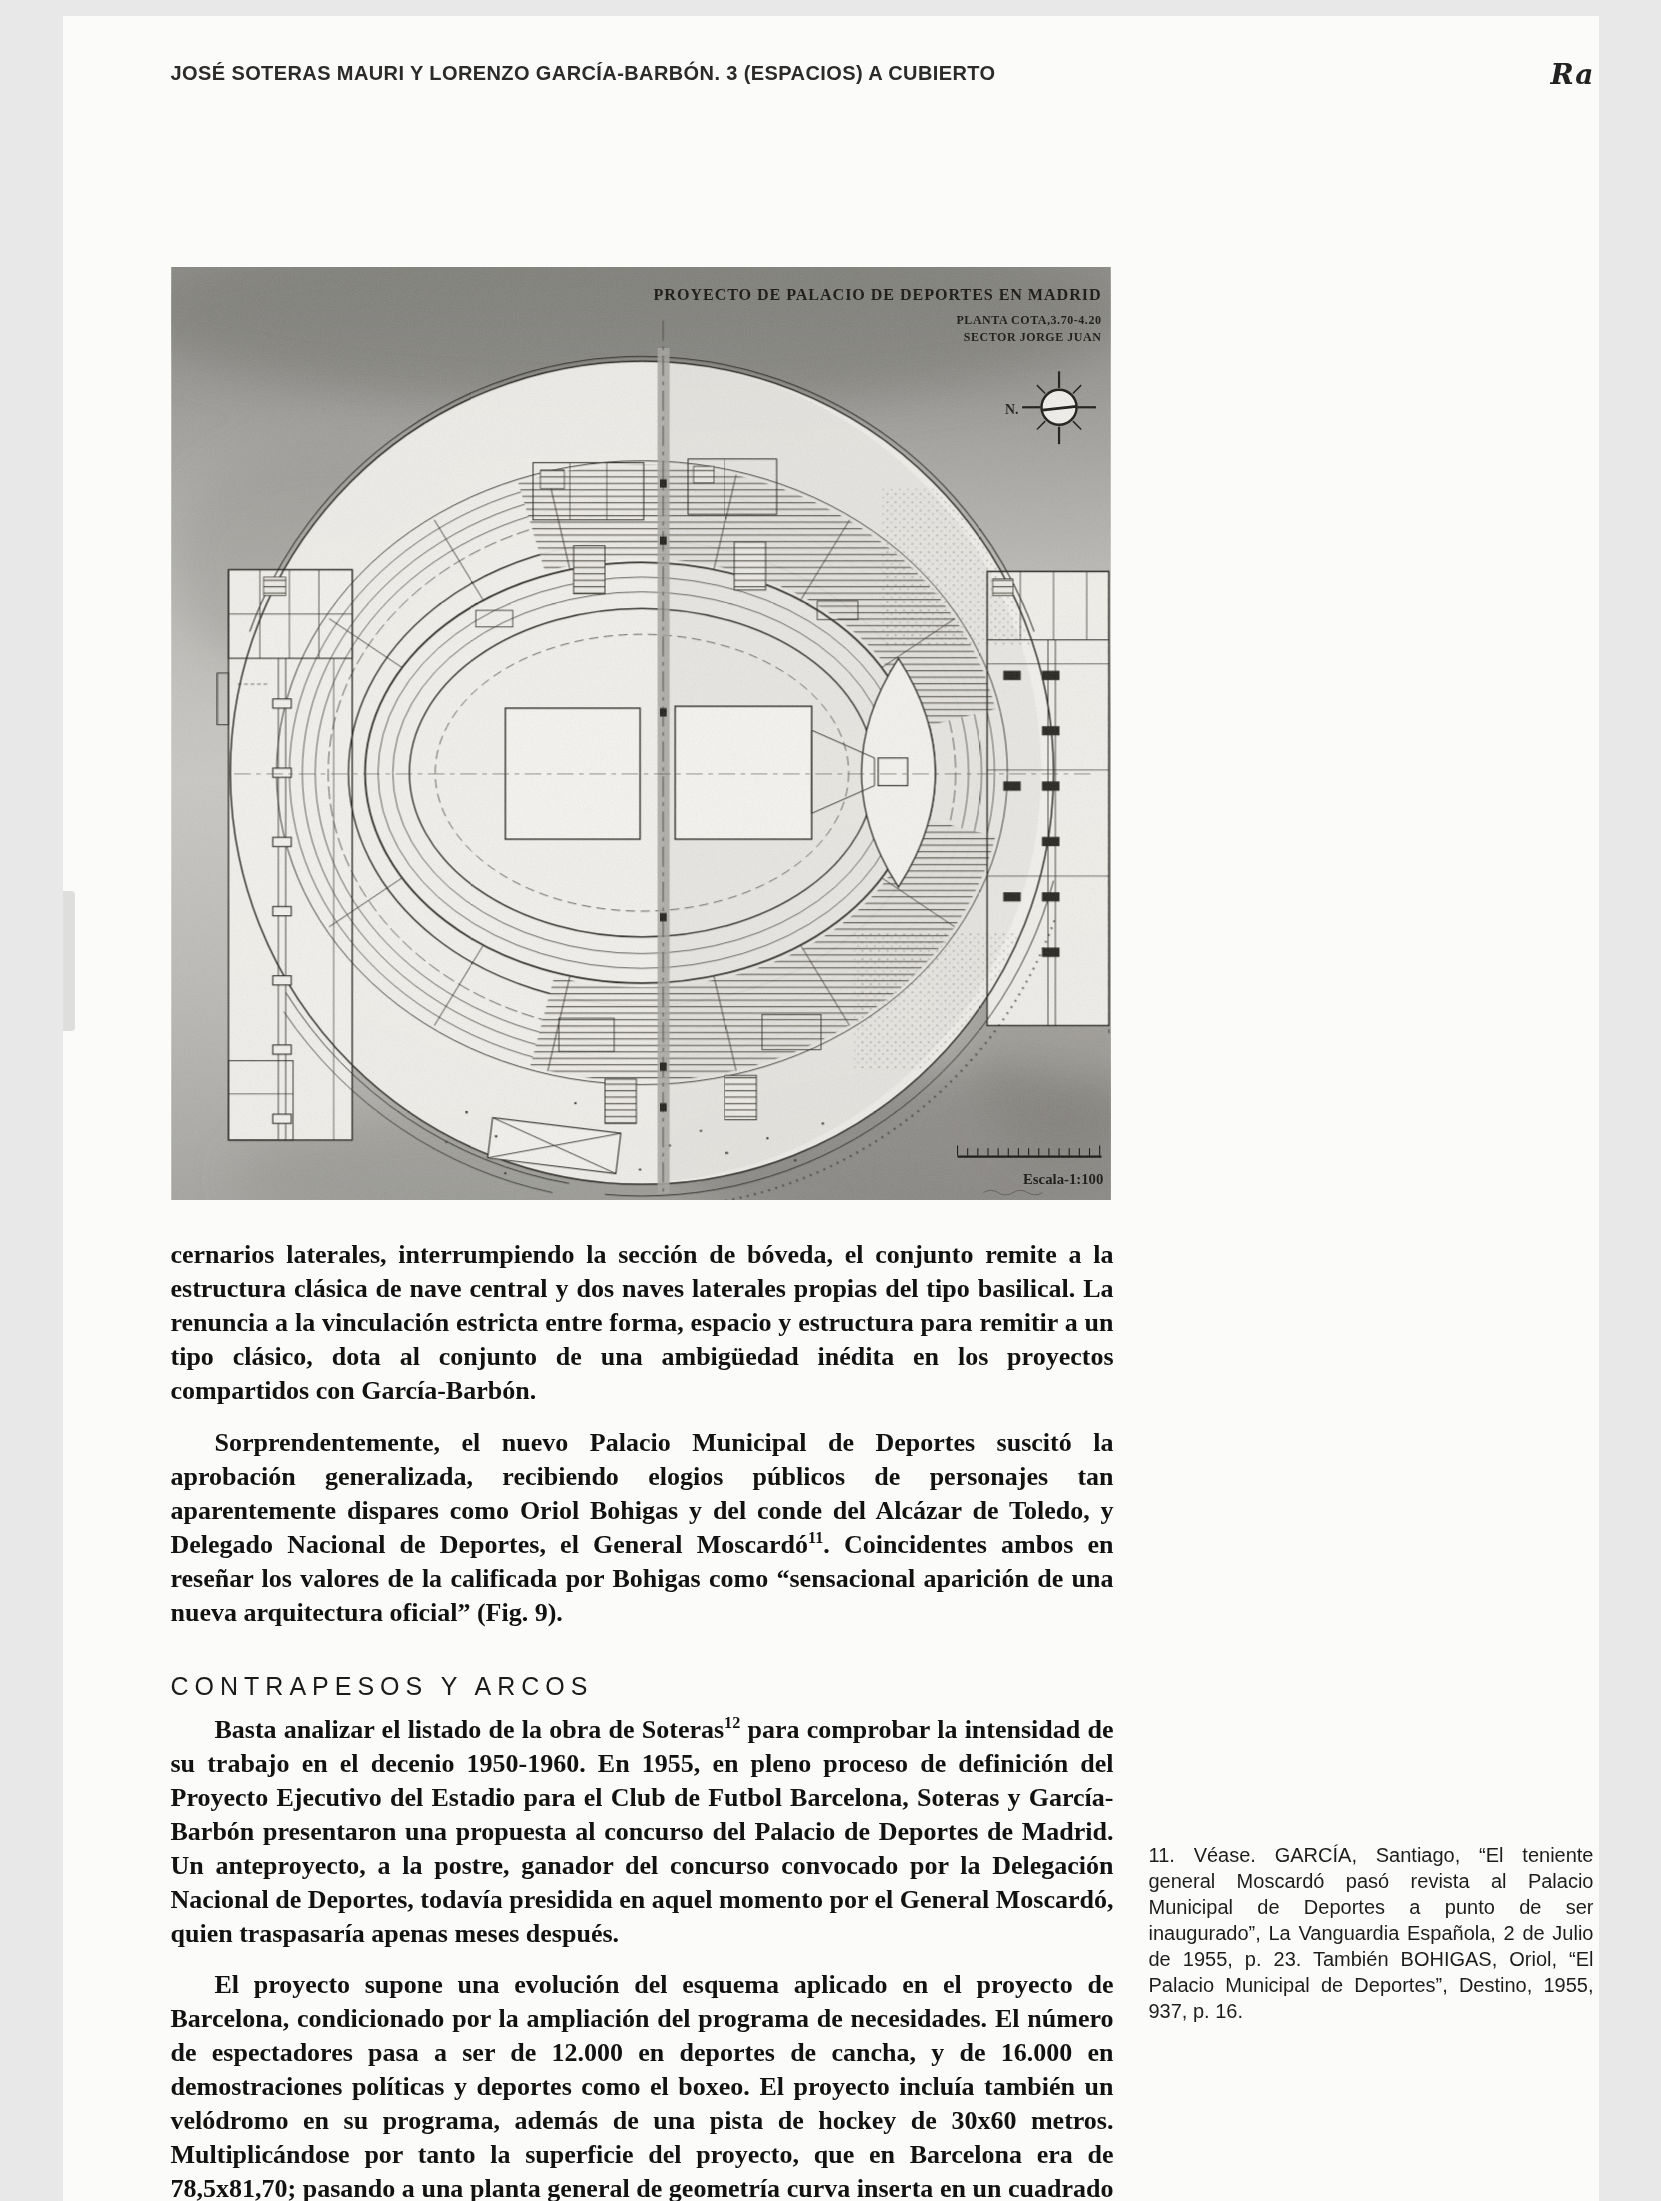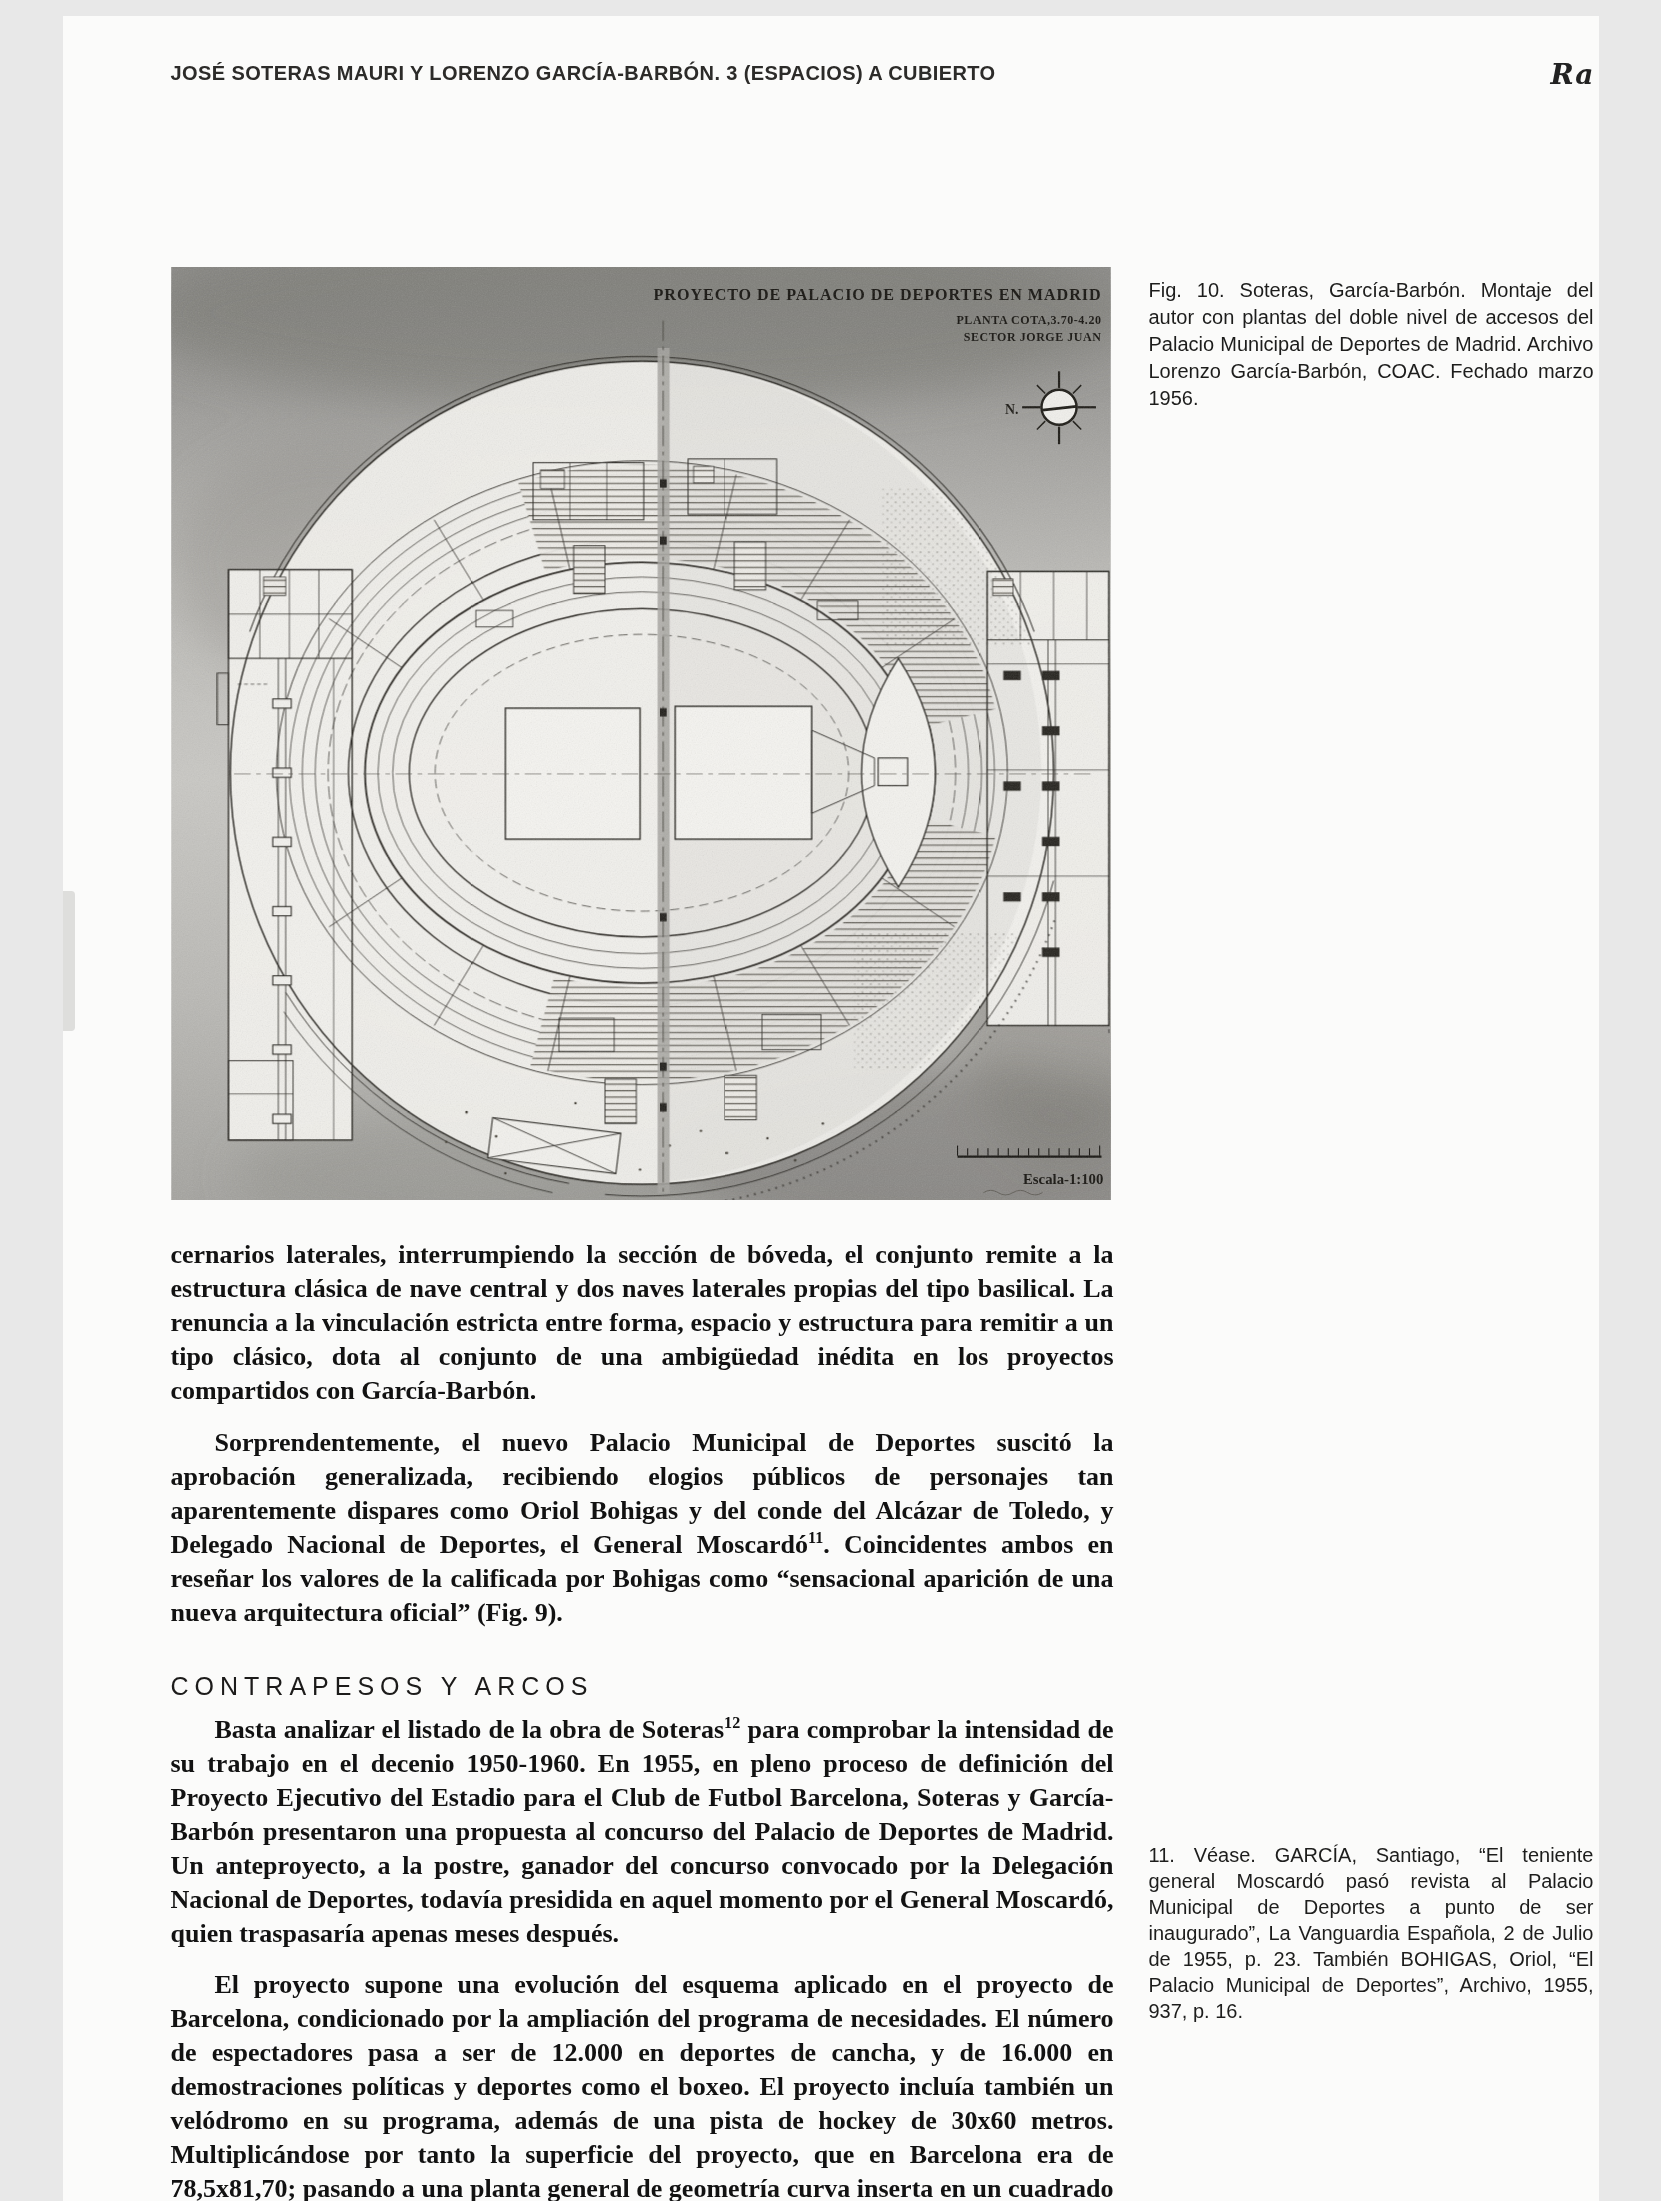--- a/index.html
+++ b/index.html
@@ -312,28 +312,27 @@
           <line x1="1006" y1="952" x2="1006" y2="963"></line>
         </g>
         <text x="1010" y="994" text-anchor="end" font-family="Liberation Serif, serif" font-weight="bold" font-size="16" fill="#15130f">Escala-1:100</text>
         <path d="M880 1003 q8 -5 16 0 q8 5 16 0 q8 -5 16 0 q8 5 16 0" stroke="#4a473f" stroke-width="1" fill="none" opacity="0.7"></path>
       </g>
 
       <rect x="0" y="0" width="1018" height="1011" filter="url(#grainF)" opacity="0.16"></rect>
     </svg>
   </div>
 
-  <div class="caption">Fig. 10. Soteras, García-Barbón. Montaje del autor con plantas del doble nivel de accesos del Palacio Municipal de Deportes de Madrid. Archivo Lorenzo García-Barbón, COAC. Fechado marzo 1956.</div>
 
   <div class="article">
     <p>cernarios laterales, interrumpiendo la sección de bóveda, el conjunto remite a la estructura clásica de nave central y dos naves laterales propias del tipo basilical. La renuncia a la vinculación estricta entre forma, espacio y estructura para remitir a un tipo clásico, dota al conjunto de una ambigüedad inédita en los proyectos compartidos con García-Barbón.</p>
     <p class="indent gap"><span>Sorprendentemente, el nuevo Palacio Municipal de Deportes suscitó la aprobación generalizada, recibiendo elogios públicos de personajes tan aparentemente dispares como Oriol Bohigas y del conde del Alcázar de Toledo, y Delegado Nacional de Deportes, el General Moscardó</span><sup>11</sup><span>. Coincidentes ambos en reseñar los valores de la calificada por Bohigas como “sensacional aparición de una nueva arquitectura oficial” (Fig. 9).</span></p>
     <h2 class="section-heading">CONTRAPESOS Y ARCOS</h2>
     <p class="indent"><span>Basta analizar el listado de la obra de Soteras</span><sup>12</sup><span> para comprobar la intensidad de su trabajo en el decenio 1950-1960. En 1955, en pleno proceso de definición del Proyecto Ejecutivo del Estadio para el Club de Futbol Barcelona, Soteras y García-Barbón presentaron una propuesta al concurso del Palacio de Deportes de Madrid. Un anteproyecto, a la postre, ganador del concurso convocado por la Delegación Nacional de Deportes, todavía presidida en aquel momento por el General Moscardó, quien traspasaría apenas meses después.</span></p>
     <p class="indent gap">El proyecto supone una evolución del esquema aplicado en el proyecto de Barcelona, condicionado por la ampliación del programa de necesidades. El número de espectadores pasa a ser de 12.000 en deportes de cancha, y de 16.000 en demostraciones políticas y deportes como el boxeo. El proyecto incluía también un velódromo en su programa, además de una pista de hockey de 30x60 metros. Multiplicándose por tanto la superficie del proyecto, que en Barcelona era de 78,5x81,70; pasando a una planta general de geometría curva inserta en un cuadrado de 126x136 metros (Fig. 10).</p>
   </div>
 
   <div class="footnotes">
-    <p><span>11. Véase. GARCÍA, Santiago, “El teniente general Moscardó pasó revista al Palacio Municipal de Deportes a punto de ser inaugurado”, </span><span class="it">La Vanguardia Española</span><span>, 2 de Julio de 1955, p. 23. También BOHIGAS, Oriol, “El Palacio Municipal de Deportes”, </span><span class="it">Archivo,</span><span> 1955, 937, p. 16.</span></p>
+    <p><span>11. Véase. GARCÍA, Santiago, “El teniente general Moscardó pasó revista al Palacio Municipal de Deportes a punto de ser inaugurado”, </span><span class="it">La Vanguardia Española</span><span>, 2 de Julio de 1955, p. 23. También BOHIGAS, Oriol, “El Palacio Municipal de Deportes”, </span><span class="it">Destino,</span><span> 1955, 937, p. 16.</span></p>
   </div>
 
 </div>
 
 
 </body></html>

